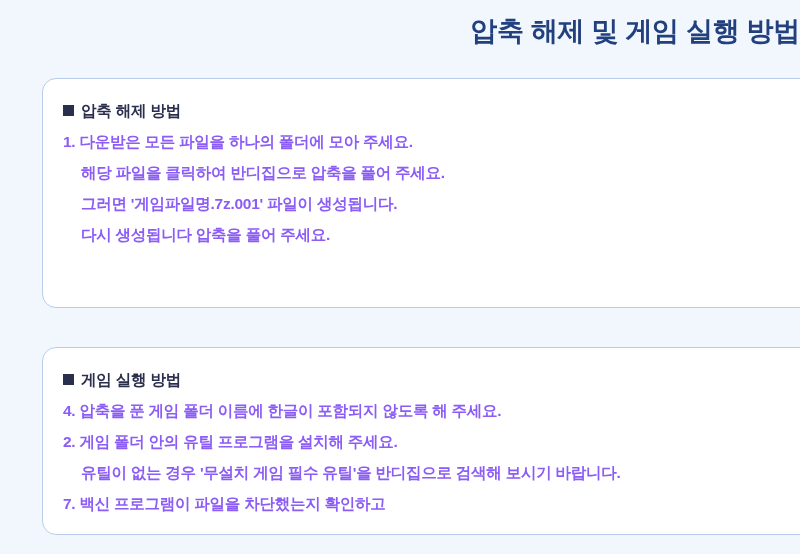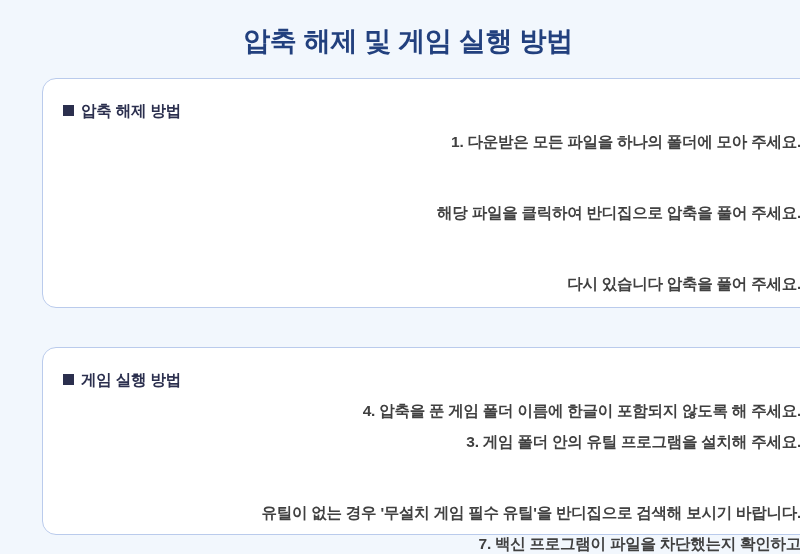--- a/index.html
+++ b/index.html
@@ -13,27 +13,27 @@
     font-family: "Liberation Sans", "DejaVu Sans", sans-serif;
     overflow: hidden;
   }
   .page {
     position: relative;
     width: 800px;
     height: 554px;
     box-sizing: border-box;
   }
   .page-title {
-    text-align: center;
+    text-align: right;
     color: #22407e;
     font-size: 27px;
     font-weight: bold;
     letter-spacing: -0.3px;
     line-height: 1;
-    padding-top: 28px;
+    padding-top: 18px;
     margin: 0 0 22px 16px;
   }
   .card {
     position: absolute;
     left: 42px;
     width: 780px;
     box-sizing: border-box;
     background: #ffffff;
     border: 1.5px solid #bacbec;
     border-radius: 14px;
@@ -61,56 +61,55 @@
     display: inline-block;
     width: 11px;
     height: 11px;
     background: #2b2f4e;
     margin-right: 7px;
     vertical-align: baseline;
     position: relative;
     top: 0px;
   }
   .step-line {
-    color: #404040;
+    color: #8b5cf6;
     font-size: 15.5px;
     font-weight: bold;
     line-height: 31px;
     letter-spacing: -0.25px;
     white-space: nowrap;
-    text-align: right;
   }
   .step-line.cont {
     padding-left: 18px;
-    margin-top: 40px;
   }
 </style>
 </head>
 <body>
 
 <div class="page">
 
   <h1 class="page-title">압축 해제 및 게임 실행 방법</h1>
 
   <div class="card" id="card-unzip">
     <div class="card-inner">
       <div class="section-heading">
         <span class="marker"></span><span>압축 해제 방법</span>
       </div>
       <div class="step-line">1. 다운받은 모든 파일을 하나의 폴더에 모아 주세요.</div>
       <div class="step-line cont">해당 파일을 클릭하여 반디집으로 압축을 풀어 주세요.</div>
-      <div class="step-line cont">다시 있습니다 압축을 풀어 주세요.</div>
+      <div class="step-line cont">그러면 '게임파일명.7z.001' 파일이 생성됩니다.</div>
+      <div class="step-line cont">다시 생성됩니다 압축을 풀어 주세요.</div>
     </div>
   </div>
 
   <div class="card" id="card-run">
     <div class="card-inner">
       <div class="section-heading">
         <span class="marker"></span><span>게임 실행 방법</span>
       </div>
       <div class="step-line">4. 압축을 푼 게임 폴더 이름에 한글이 포함되지 않도록 해 주세요.</div>
-      <div class="step-line">3. 게임 폴더 안의 유틸 프로그램을 설치해 주세요.</div>
+      <div class="step-line">2. 게임 폴더 안의 유틸 프로그램을 설치해 주세요.</div>
       <div class="step-line cont">유틸이 없는 경우 '무설치 게임 필수 유틸'을 반디집으로 검색해 보시기 바랍니다.</div>
       <div class="step-line">7. 백신 프로그램이 파일을 차단했는지 확인하고</div>
     </div>
   </div>
 
 </div>
 
 </body></html>

